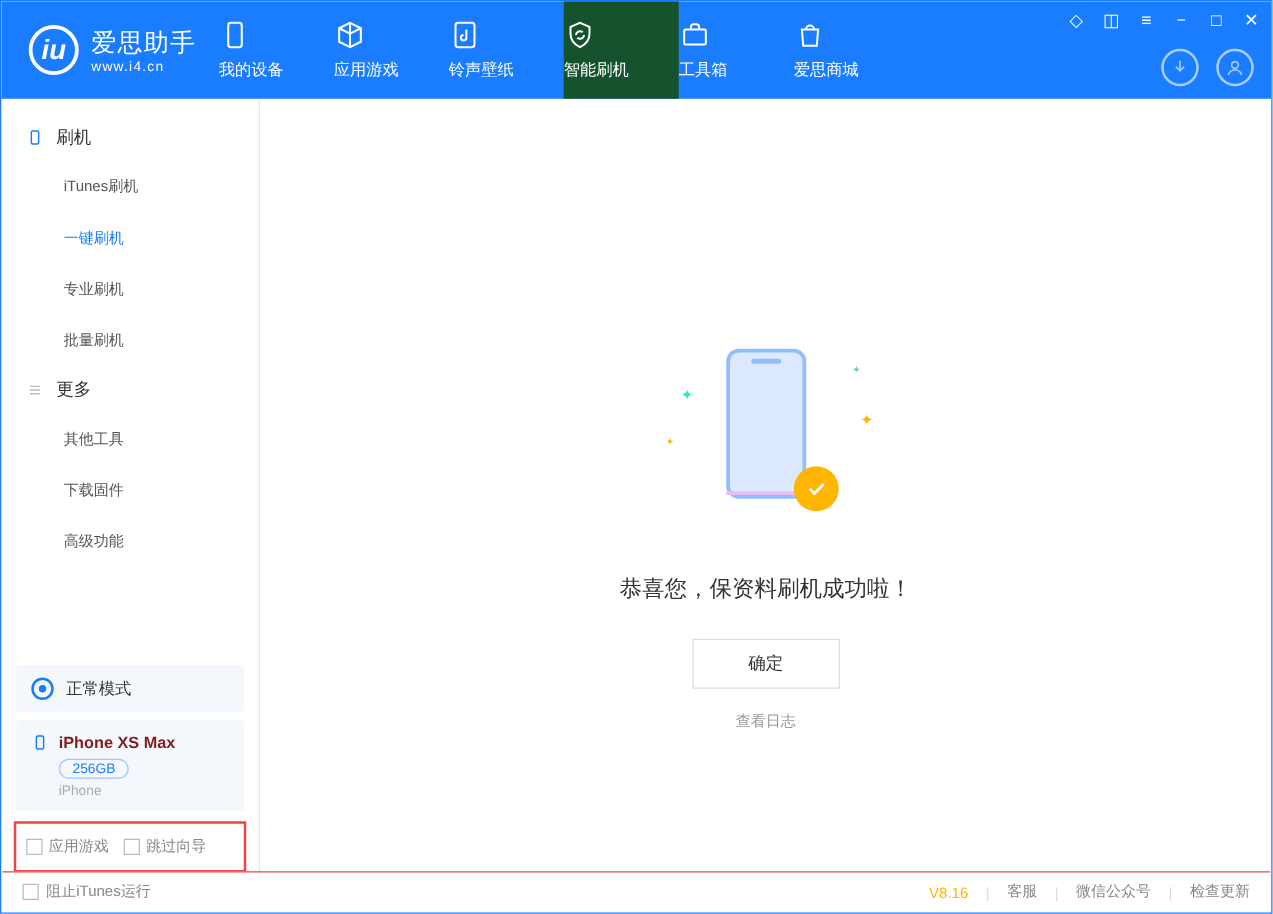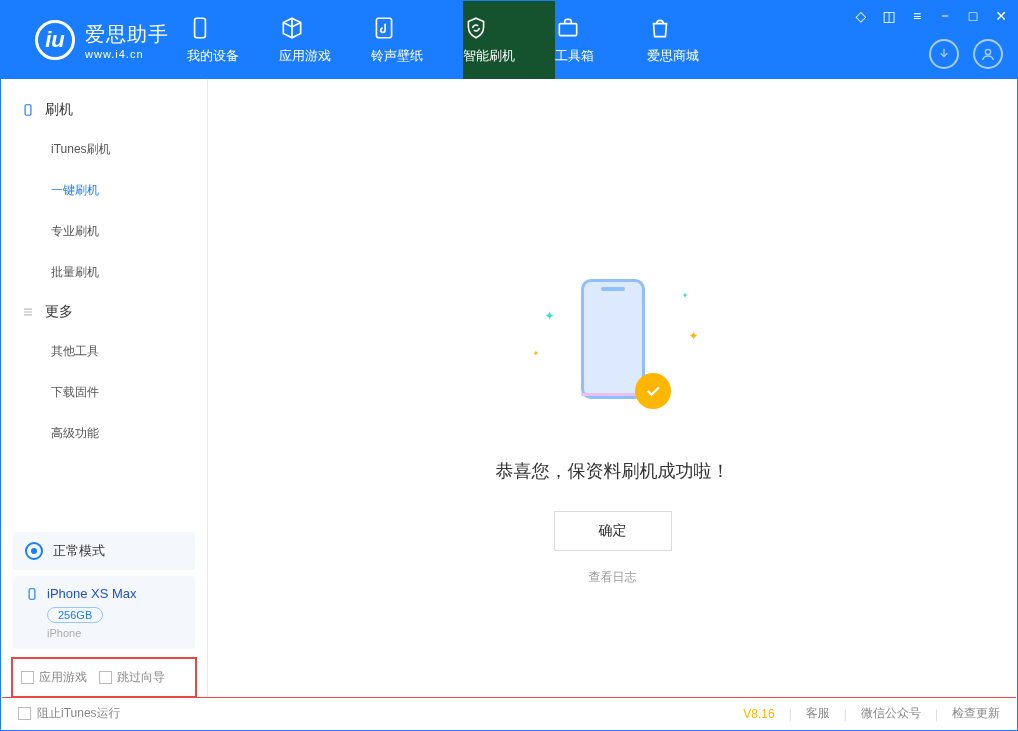--- a/index.html
+++ b/index.html
@@ -1,20 +1,20 @@
 <!DOCTYPE html>
 <html><head>
 <meta charset="utf-8">
 <style>
 * { margin: 0; padding: 0; box-sizing: border-box; font-family: "Microsoft YaHei", Arial, sans-serif; }
 body { background: #fff; width: 1018px; height: 731px; overflow: hidden; border: 1px solid #1a7cff; position: relative; }
 
 
 .header { background: #1a7cff; height: 78px; display: flex; align-items: stretch; color: #fff; position: relative; }
-.logo-block { display: flex; align-items: center; padding: 0 18px 0 34px; gap: 10px; }
+.logo-block { display: flex; align-items: center; padding: 0 18px 0 22px; gap: 10px; }
 .logo-circle { width: 40px; height: 40px; border: 3px solid #fff; border-radius: 50%; display: flex; align-items: center; justify-content: center; font-weight: bold; font-style: italic; font-size: 22px; }
 .logo-text .big { font-size: 20px; font-weight: 500; letter-spacing: 1px; }
 .logo-text .small { font-size: 11px; letter-spacing: 1px; }
 .nav { display: flex; }
 .nav-item { width: 92px; display: flex; flex-direction: column; align-items: flex-start; justify-content: center; gap: 6px; font-size: 13px; cursor: pointer; }
 .nav-item.sel { background: #14532d; }
 .nav-item svg { width: 26px; height: 26px; }
 .win-controls { position: absolute; right: 8px; top: 6px; display: flex; gap: 12px; align-items: center; }
 .win-controls span { font-size: 14px; cursor: pointer; width: 16px; text-align: center; }
 .hdr-right { position: absolute; right: 14px; bottom: 10px; display: flex; gap: 14px; }
@@ -27,21 +27,21 @@
 .side-scroll { padding-top: 12px; flex: 1; }
 .group-hdr { display: flex; align-items: center; padding: 10px 20px; font-size: 14px; color: #333; gap: 10px; }
 .group-hdr svg { width: 14px; height: 14px; }
 .sub-item { padding: 12px 20px 12px 50px; font-size: 12px; color: #555; cursor: pointer; }
 .sub-item.sel { color: #1a7cff; }
 .side-bottom { padding: 0; }
 .mode-card, .device-card { background: #f4f8fd; margin: 6px 12px; border-radius: 3px; padding: 10px 12px; font-size: 13px; }
 .mode-card { display: flex; align-items: center; gap: 10px; color: #333; }
 .mode-dot { width: 18px; height: 18px; border: 2px solid #1a7cff; border-radius: 50%; display: flex; align-items: center; justify-content: center; }
 .mode-dot::after { content: ""; width: 6px; height: 6px; background: #1a7cff; border-radius: 50%; }
-.device-card .name { color: #1d4ed8; font-weight: 400; display: flex; align-items: center; gap: 8px; }
+.device-card .name { color: #7f1d1d; font-weight: 700; display: flex; align-items: center; gap: 8px; }
 .device-card .name svg { width: 14px; height: 14px; }
 .device-card .cap { display: inline-block; margin: 6px 0 4px 22px; padding: 1px 10px; border: 1px solid #9ac5ff; border-radius: 10px; font-size: 11px; color: #1a7cff; }
 .device-card .type { margin-left: 22px; font-size: 11px; color: #aaa; }
 .boxed-opts { margin: 8px 10px 0 10px; border: 2px solid #e44; padding: 10px 8px; display: flex; gap: 12px; align-items: center; }
 .chk { display: flex; align-items: center; gap: 5px; font-size: 12px; color: #888; cursor: pointer; }
 .chk-box { width: 13px; height: 13px; border: 1px solid #bbb; }
 
 
 .main { flex: 1; position: relative; }
 .success { position: absolute; left: 50%; top: 200px; transform: translateX(-50%); text-align: center; }

